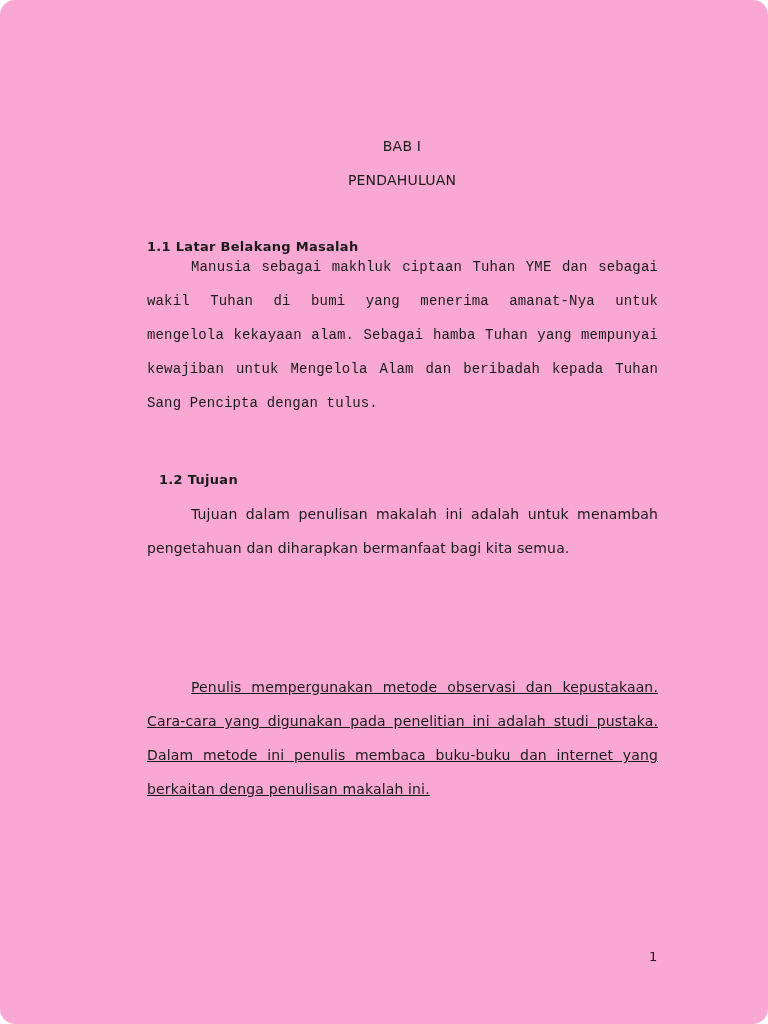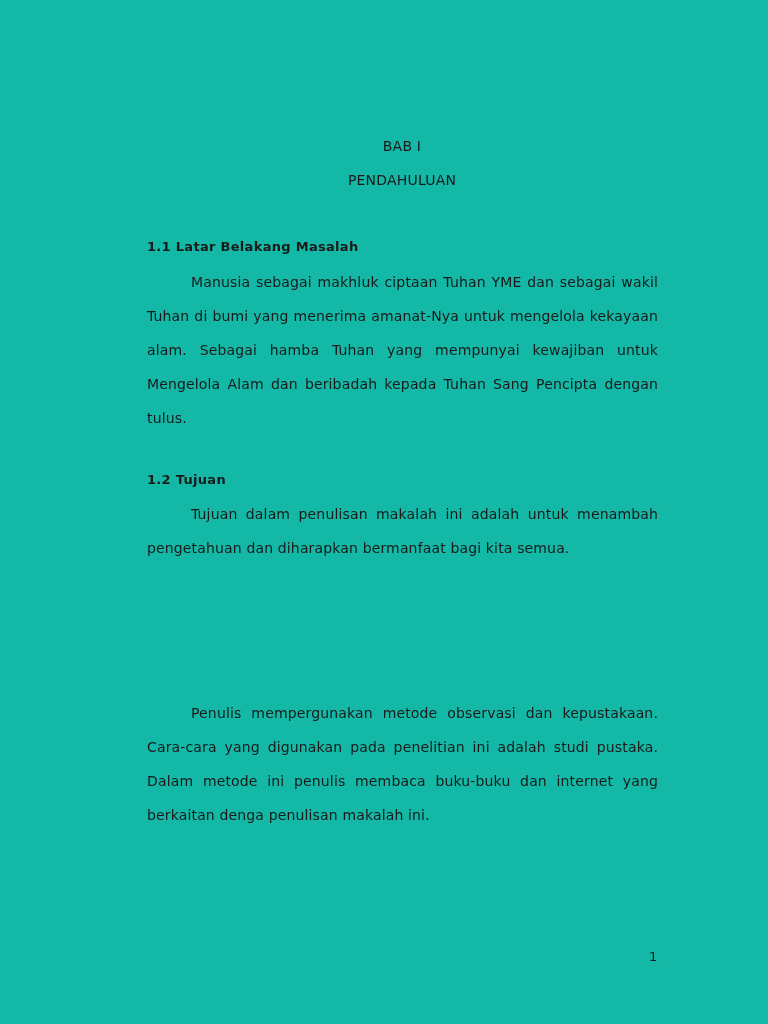--- a/index.html
+++ b/index.html
@@ -14,21 +14,22 @@
       overflow: hidden;
       font-family: "DejaVu Sans", sans-serif;
       color: #1a1a1a;
       font-size: 14px;
     }
     .page {
       position: absolute;
       left: 0; top: 0;
       width: 768px;
       height: 1024px;
-      background: #14b8a6;
+      background: #f9a8d4;
+      border-radius: 15px;
     }
     .center-title {
       position: absolute;
       left: 0;
       width: 804px;
       text-align: center;
       font-size: 14px;
       line-height: 18px;
       letter-spacing: 0.2px;
     }
@@ -37,36 +38,36 @@
 
     .section-heading {
       position: absolute;
       left: 147px;
       font-weight: bold;
       font-size: 13px;
       line-height: 18px;
       letter-spacing: 0.3px;
     }
     .h-11 { top: 238px; }
-    .h-12 { top: 471px; }
+    .h-12 { top: 471px; margin-left: 12px; }
     .h-13 { top: 636px; }
 
     .para {
       position: absolute;
       left: 147px;
       width: 511px;
       font-size: 14px;
       line-height: 34px;
       text-align: justify;
       text-indent: 44px;
       letter-spacing: 0.15px;
     }
-    .p-11 { top: 265px; }
+    .p-11 { top: 250px; font-family: Liberation Mono, monospace; }
     .p-12 { top: 497px; }
-    .p-13 { top: 696px; }
+    .p-13 { top: 670px; text-decoration: underline; }
 
     .page-number {
       position: absolute;
       left: 649px;
       top: 948px;
       font-size: 13px;
       line-height: 18px;
     }
   </style>
 </head>

